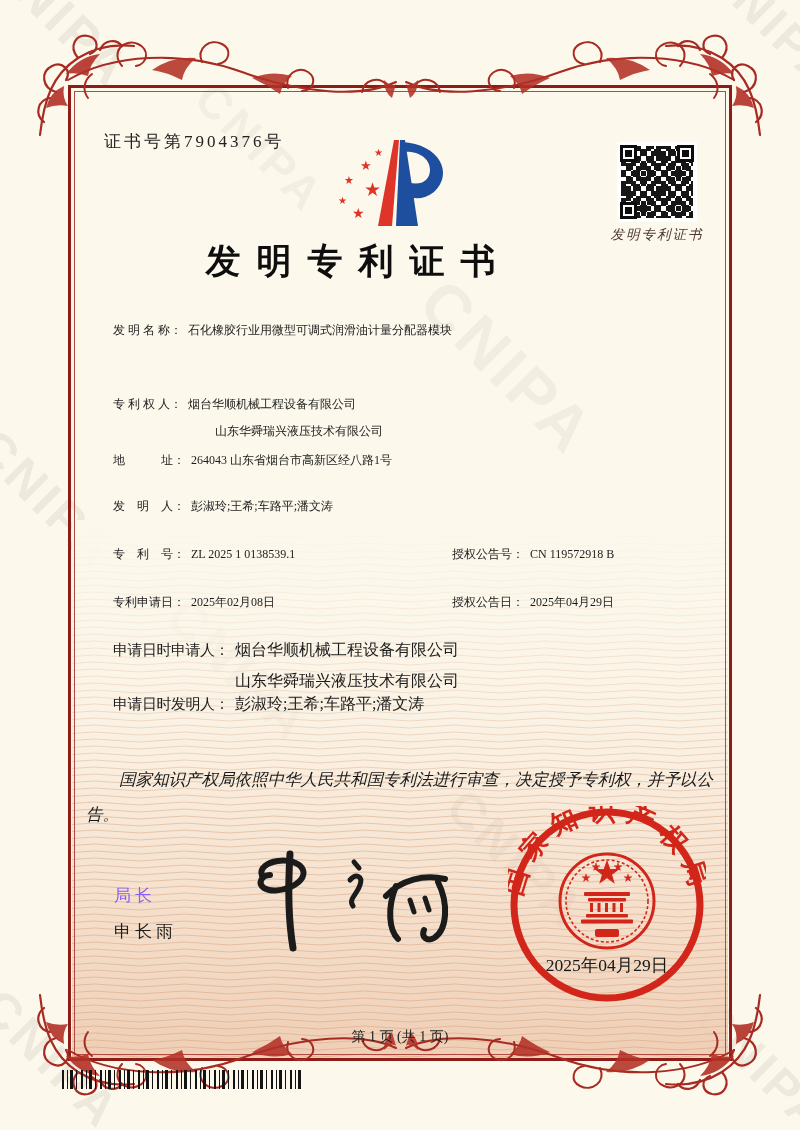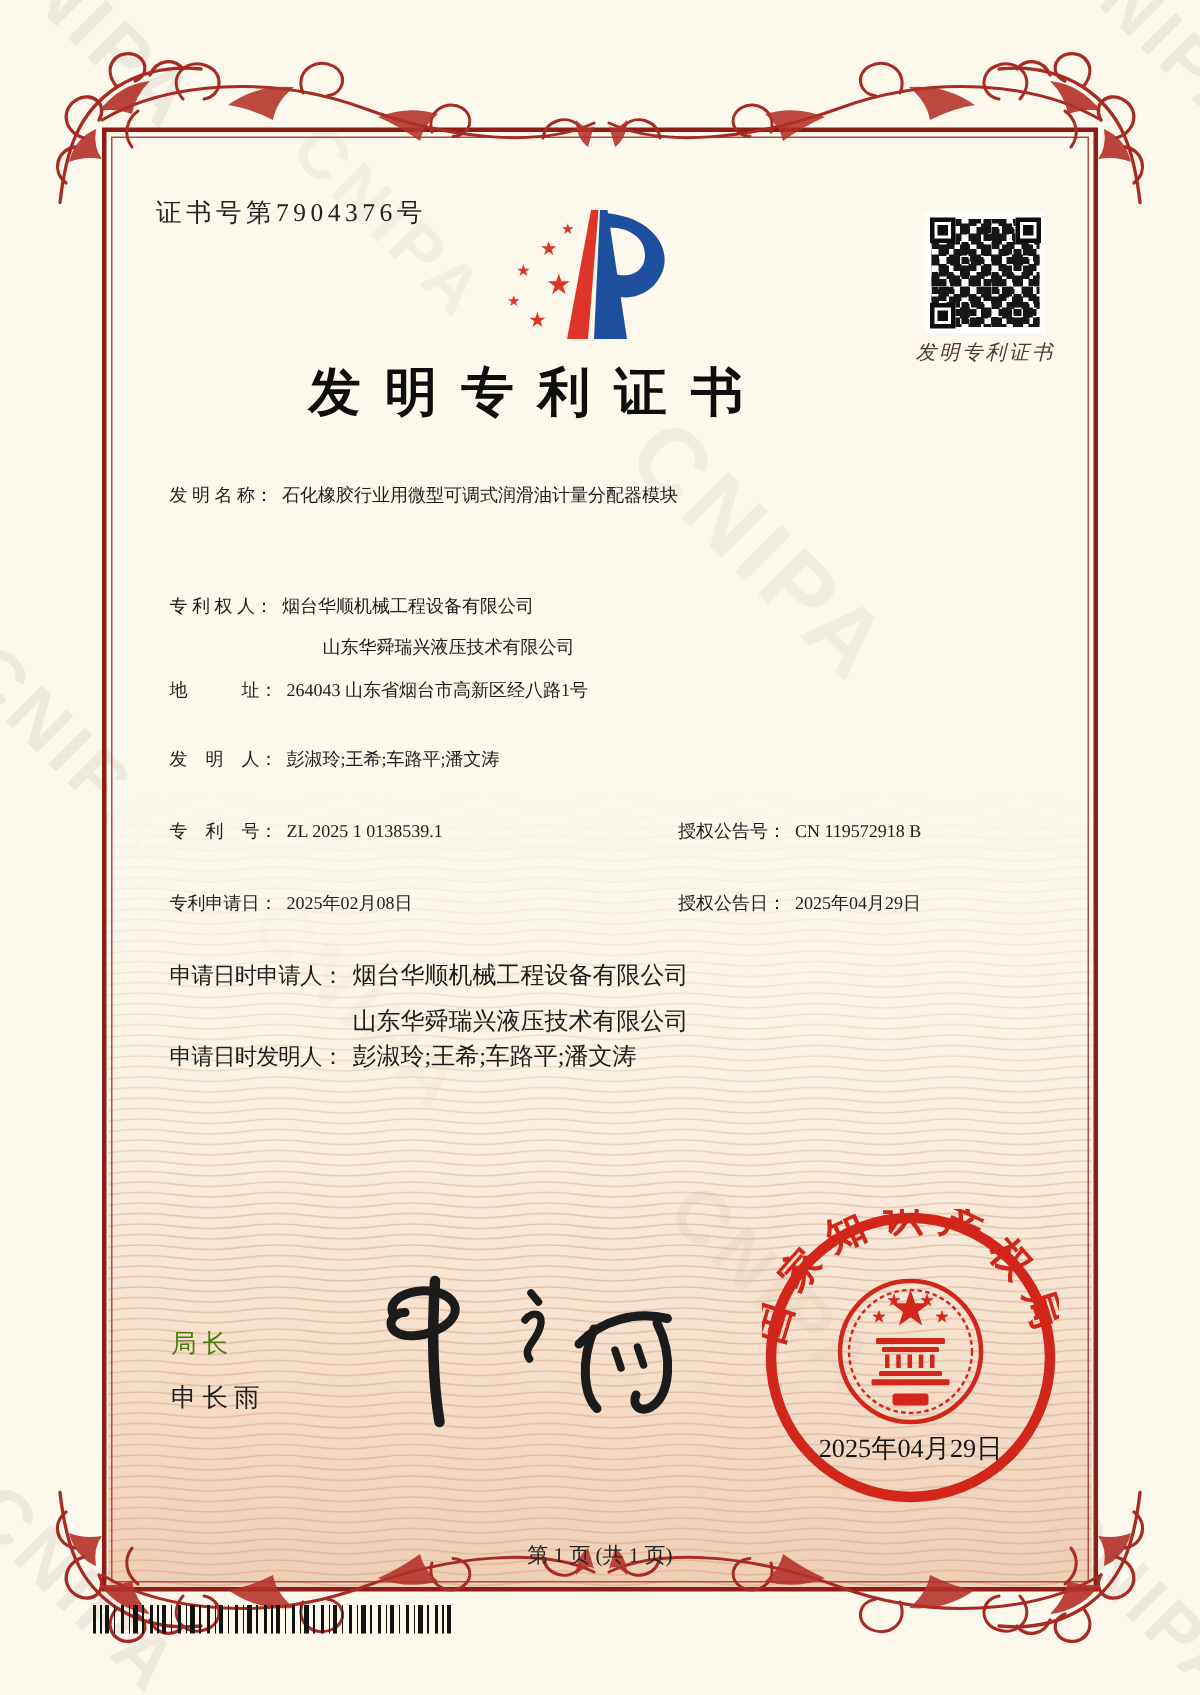--- a/index.html
+++ b/index.html
@@ -57,21 +57,21 @@
   .frow .val2{display:block;margin-left:102px;margin-top:10px;text-align:right;}
   .frow.right{left:452px;}
   .lab.wide{letter-spacing:-0.5px;}
   
   .statement{
     position:absolute;left:86px;top:762px;width:634px;
     font-size:16.5px;line-height:35px;font-style:italic;color:#191919;
   }
   .statement .l1{text-indent:2em;}
   
-  .dir-title{position:absolute;left:114px;top:884px;font-family:Liberation Serif, serif;font-size:17px;letter-spacing:4px;color:#4d7c0f;}
+  .dir-title{position:absolute;left:114px;top:884px;font-family:Liberation Serif, serif;font-size:17px;letter-spacing:4px;color:#8b5cf6;}
   .dir-name{position:absolute;left:114px;top:920px;font-family:Liberation Serif, serif;font-size:17px;letter-spacing:4px;color:#1f1f1f;}
   .sig{position:absolute;left:238px;top:842px;width:220px;height:112px;}
   
   .seal{position:absolute;left:508px;top:806px;width:198px;height:198px;}
   
   .page-info{position:absolute;left:0;top:1028px;width:800px;text-align:center;font-size:14px;color:#222;}
   .barcode{
     position:absolute;left:62px;top:1070px;width:242px;height:19px;
     background:repeating-linear-gradient(90deg,
       #131313 0 2px,transparent 2px 5px,
@@ -226,20 +226,21 @@
 <div class="frow" style="top:640px;font-size:15px">
   <span class="lab wide">申请日时申请人：</span><span class="val" style="font-size:16px">烟台华顺机械工程设备有限公司</span>
   <span class="val2" style="font-size:16px;margin-left:110px">山东华舜瑞兴液压技术有限公司</span>
 </div>
 
 <div class="frow" style="top:694px;font-size:15px">
   <span class="lab wide">申请日时发明人：</span><span class="val" style="font-size:16px">彭淑玲;王希;车路平;潘文涛</span>
 </div>
 
 <div class="statement">
+  <div class="l1">国家知识产权局依照中华人民共和国专利法进行审查，决定授予专利权，并予以公告。</div>
 </div>
 
 <div class="dir-title">局长</div>
 <div class="dir-name">申长雨</div>
 
 <div class="sig">
   <svg viewBox="0 0 220 112" width="220" height="112">
     <g stroke="#1b1b1b" fill="none" stroke-linecap="round" stroke-linejoin="round">
       <path stroke-width="7" d="M52,12 C50,44 50,76 55,106"></path>
       <path stroke-width="6" d="M24,34 C18,18 58,12 65,28 C70,42 38,54 26,46 C19,41 24,33 32,33"></path>

